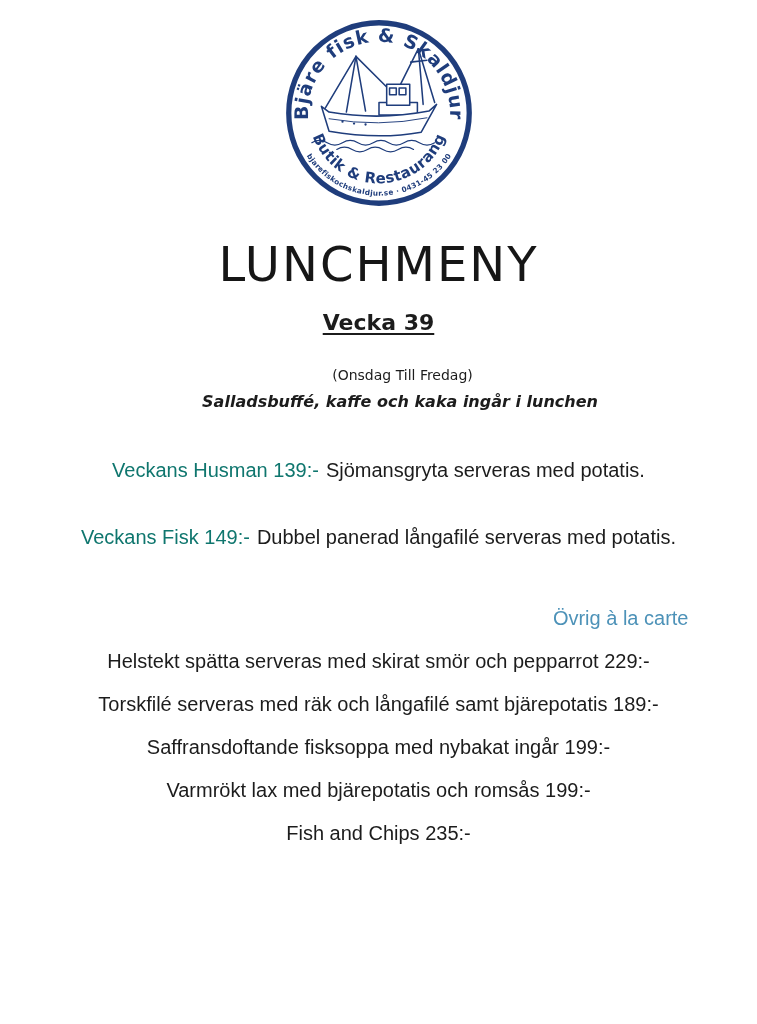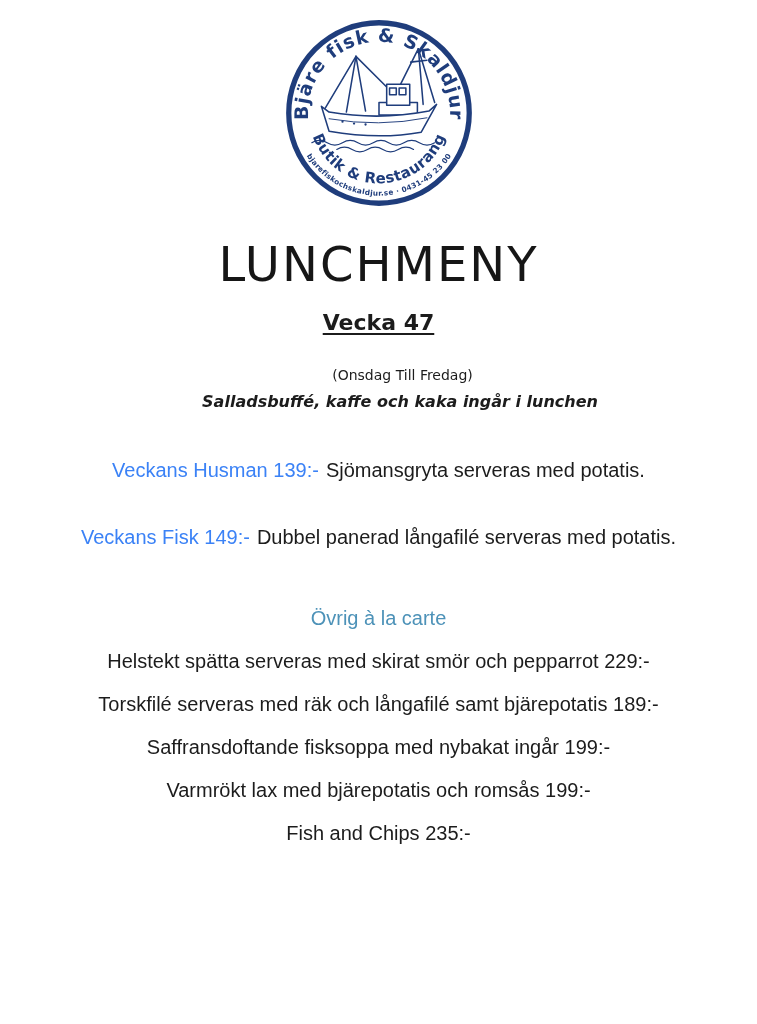--- a/index.html
+++ b/index.html
@@ -55,27 +55,28 @@
   .content {
     width: 620px;
     margin: 0 auto;
   }
   .special {
     font-size: 20px;
     line-height: 1.75;
   }
   .special-husman { margin-top: 42px; }
   .special-fisk   { margin-top: 32px; }
-  .blue { color: #3b82f6; }
+  .blue { color: #0f766e; }
   .special .label { margin-right: 7px; }
   .alacarte-heading {
     margin-top: 46px;
     font-size: 20px;
     line-height: 1.75;
     color: #4d92b8;
+    text-align: right;
   }
   .item {
     margin-top: 8px;
     font-size: 20px;
     line-height: 1.75;
   }
   .item:first-of-type { margin-top: 10px; }
   svg text { font-family: "DejaVu Sans", sans-serif; }
 </style>
 </head>
@@ -127,21 +128,21 @@
         <circle cx="86" cy="115" r="1.2" fill="#1f3d7c" stroke="none"></circle>
 
         <path d="M30 134 q8 -5 16 0 q8 5 16 0 q8 -5 16 0 q8 5 16 0 q8 -5 16 0 q8 5 16 0 q8 -5 16 0 q8 5 16 0" stroke-width="1.2"></path>
         <path d="M56 141 q8 -5 16 0 q8 5 16 0 q8 -5 16 0 q8 5 16 0 q8 -5 16 0" stroke-width="1.2"></path>
       </g>
     </svg>
   </div>
 
   <h1 class="title">LUNCHMENY</h1>
 
-  <div class="week">Vecka 47</div>
+  <div class="week">Vecka 39</div>
 
   <div class="days">(Onsdag Till Fredag)</div>
 
   <div class="included">Salladsbuffé, kaffe och kaka ingår i lunchen</div>
 
   <div class="content">
 
     <p class="special special-husman">
       <span class="blue label">Veckans Husman 139:-</span><span>Sjömansgryta serveras med potatis.</span>
     </p>

